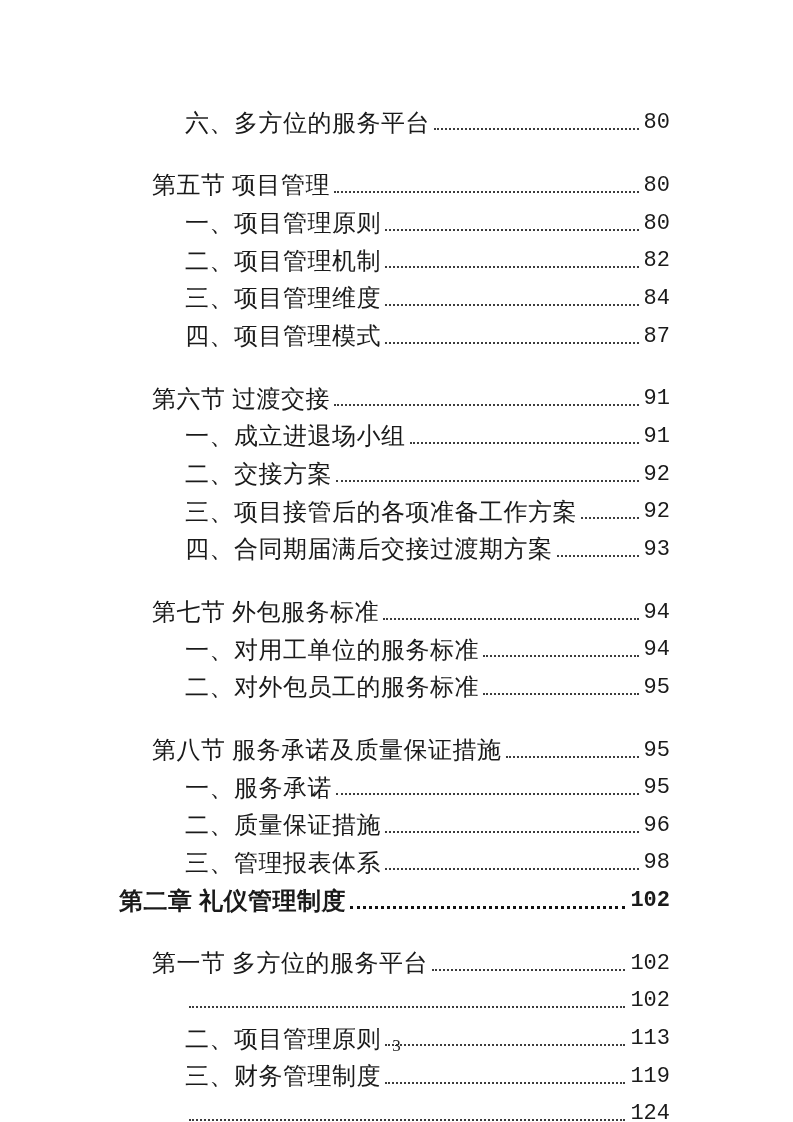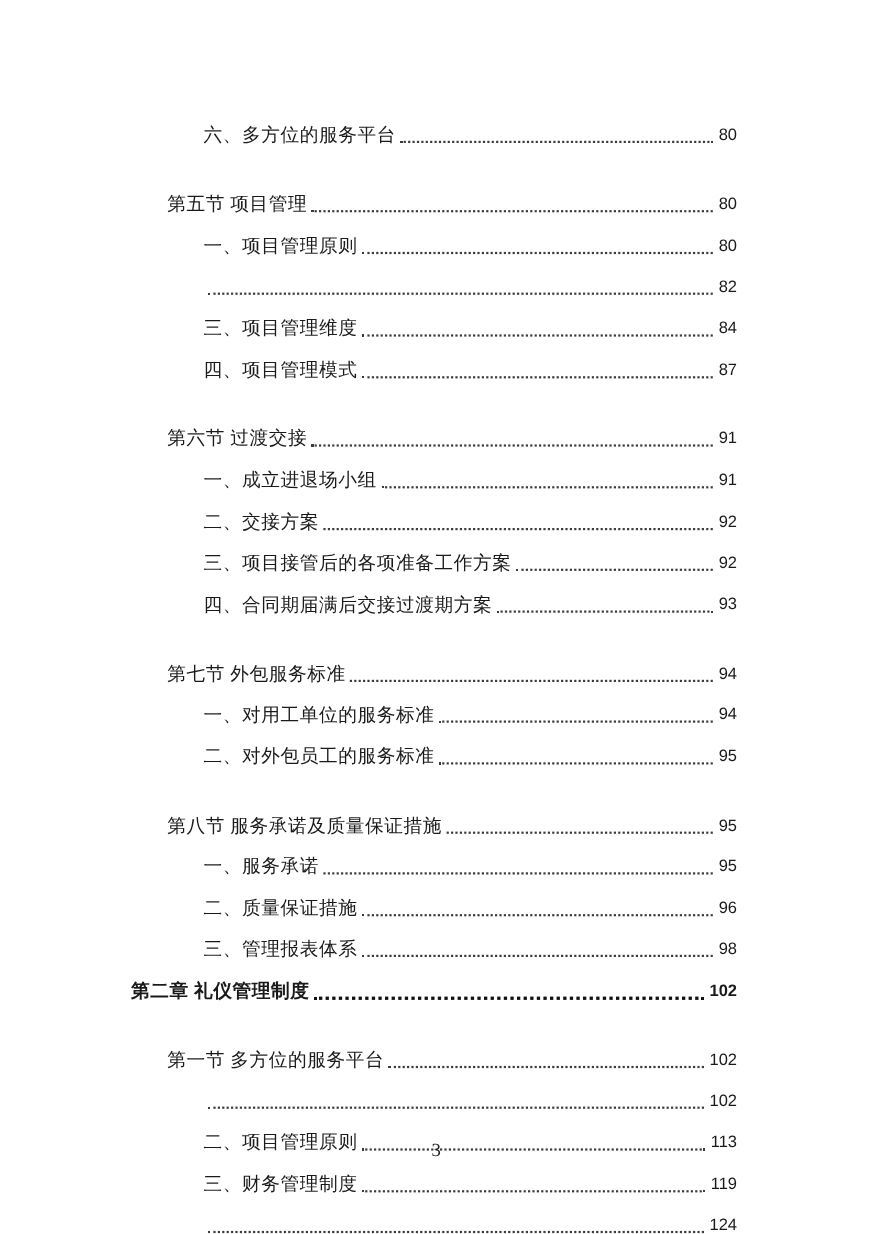--- a/index.html
+++ b/index.html
@@ -29,35 +29,35 @@
   .toc-row {
     height: 37.66px;
     display: flex;
     align-items: center;
     white-space: nowrap;
   }
   .toc-row.level-0 { padding-left: 0; }
   .toc-row.level-1 { padding-left: 33px; margin-top: 25px; }
   .toc-row.level-2 { padding-left: 66px; }
   .toc-title {
-    font-size: 17px;
+    font-size: 24px;
     letter-spacing: 0.5px;
     flex: 0 0 auto;
   }
   .toc-leader {
     flex: 1 1 auto;
     height: 0;
     border-bottom: 2px dotted #3c3c3c;
     margin: 13px 5px 0 4px;
     align-self: center;
     min-width: 12px;
   }
   .toc-page {
-    font-family: Liberation Sans, sans-serif;
-    font-size: 15px;
+    font-family: Liberation Mono, monospace;
+    font-size: 22px;
     flex: 0 0 auto;
     text-align: left;
   }
   .toc-row.bold .toc-title,
   .toc-row.bold .toc-page {
     font-weight: bold;
   }
   .toc-row.bold .toc-leader {
     border-bottom: 3px dotted #111;
     margin-top: 14px;
@@ -87,20 +87,21 @@
       <span class="toc-title">第五节 项目管理</span>
       <span class="toc-leader"></span>
       <span class="toc-page">80</span>
     </div>
       <div class="toc-row level-2">
       <span class="toc-title">一、项目管理原则</span>
       <span class="toc-leader"></span>
       <span class="toc-page">80</span>
     </div>
       <div class="toc-row level-2">
+      <span class="toc-title">二、项目管理机制</span>
       <span class="toc-leader"></span>
       <span class="toc-page">82</span>
     </div>
       <div class="toc-row level-2">
       <span class="toc-title">三、项目管理维度</span>
       <span class="toc-leader"></span>
       <span class="toc-page">84</span>
     </div>
       <div class="toc-row level-2">
       <span class="toc-title">四、项目管理模式</span>

